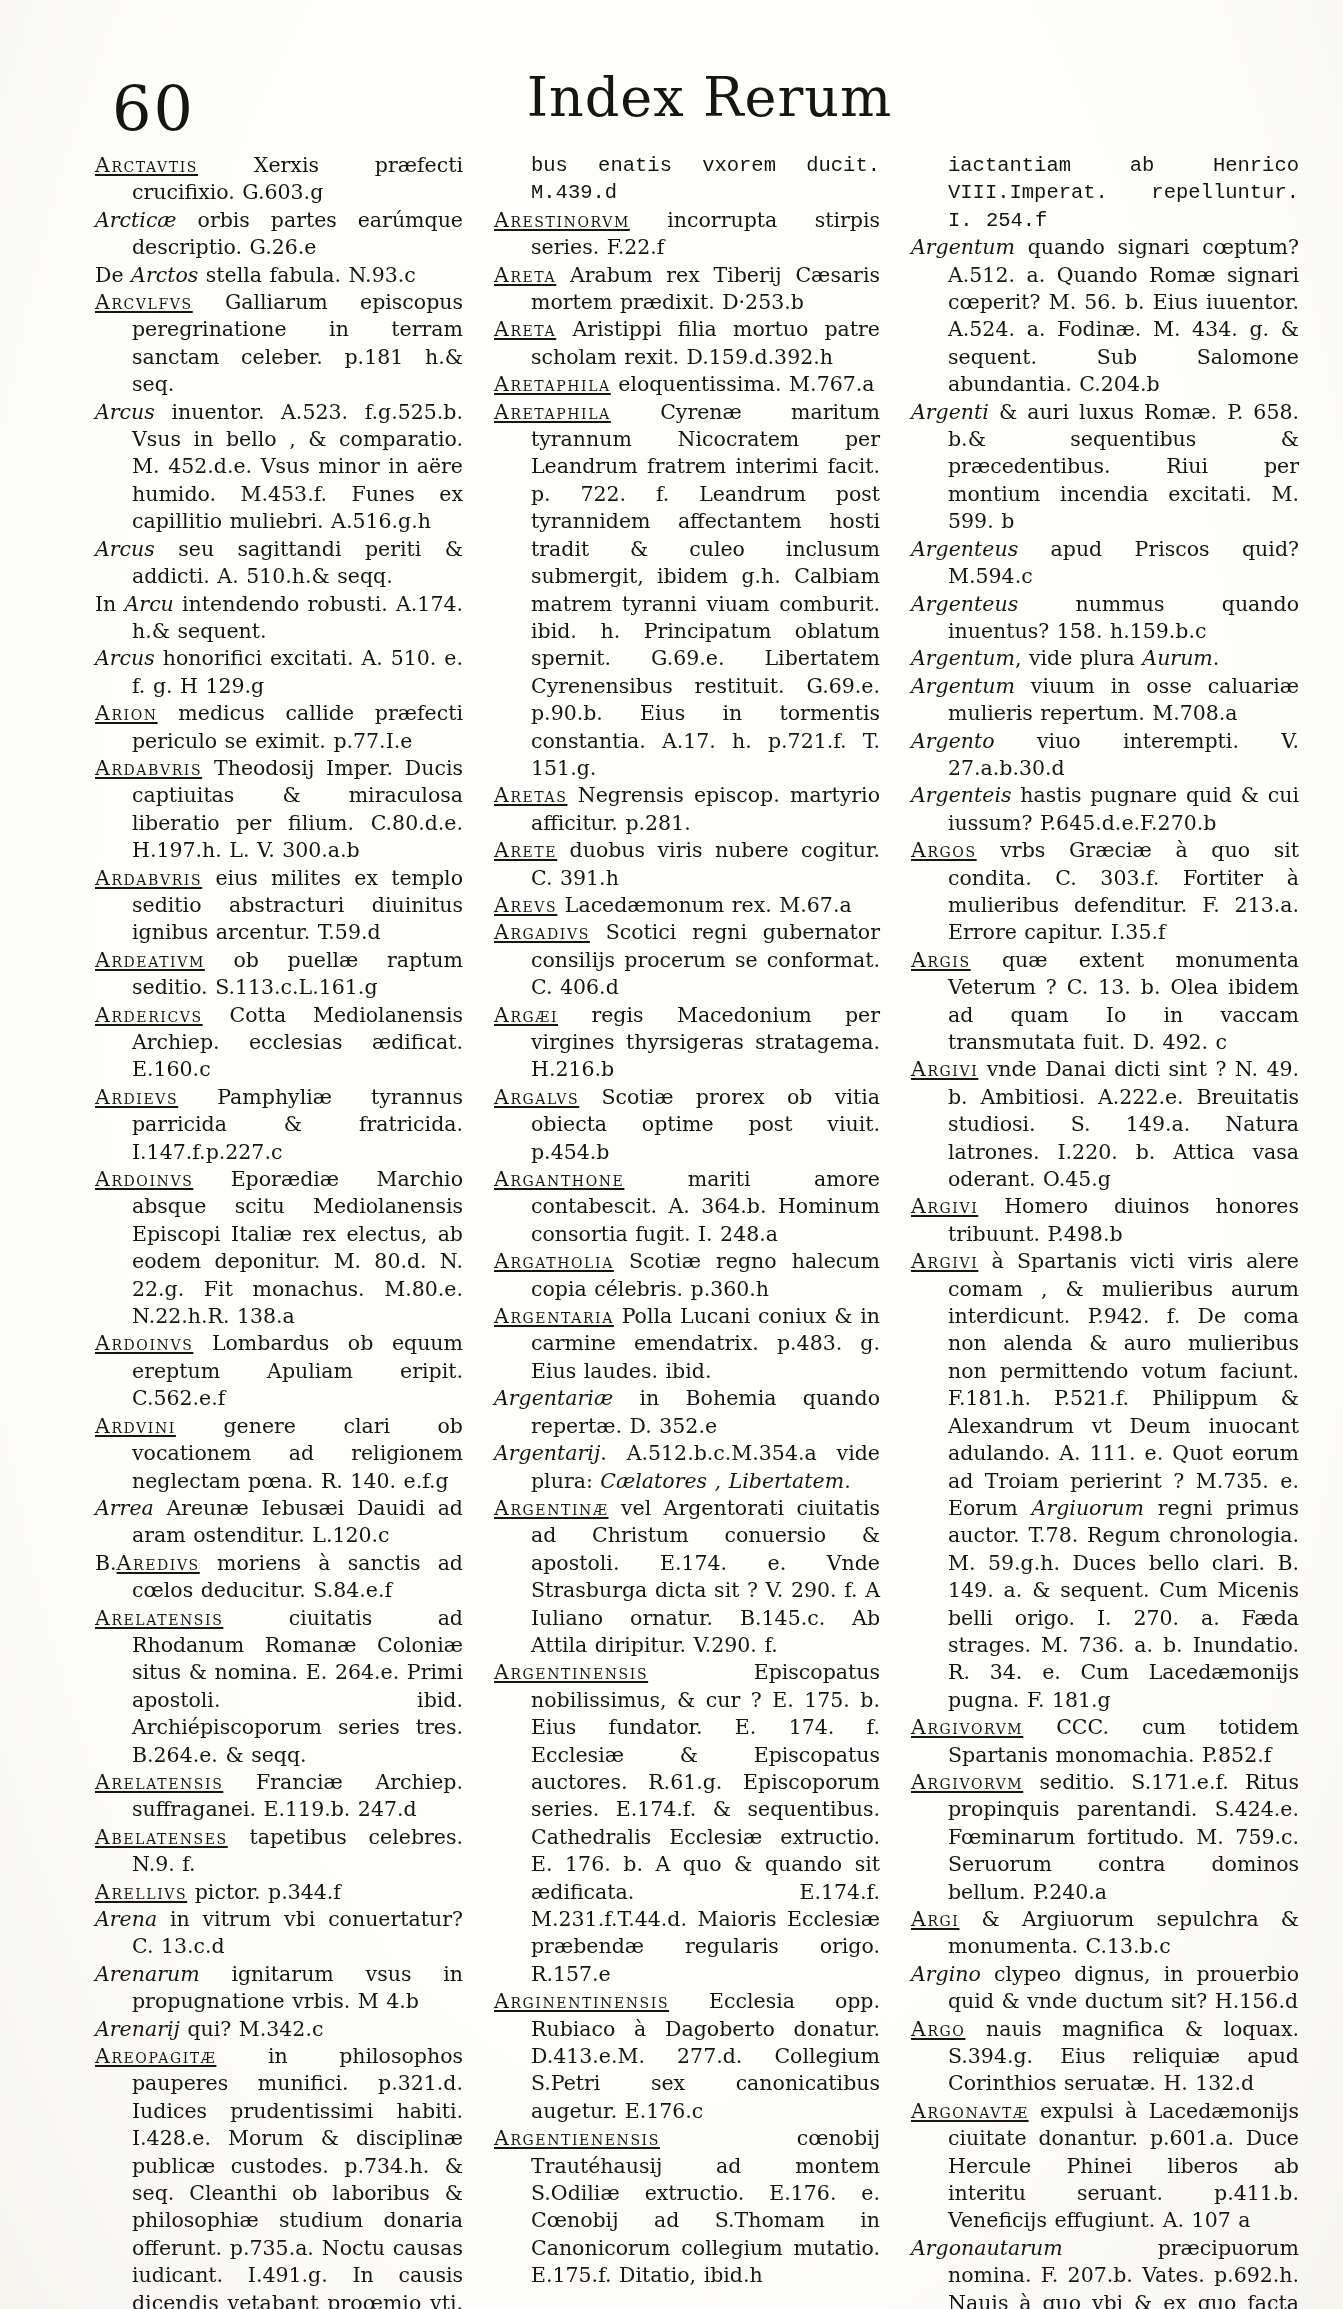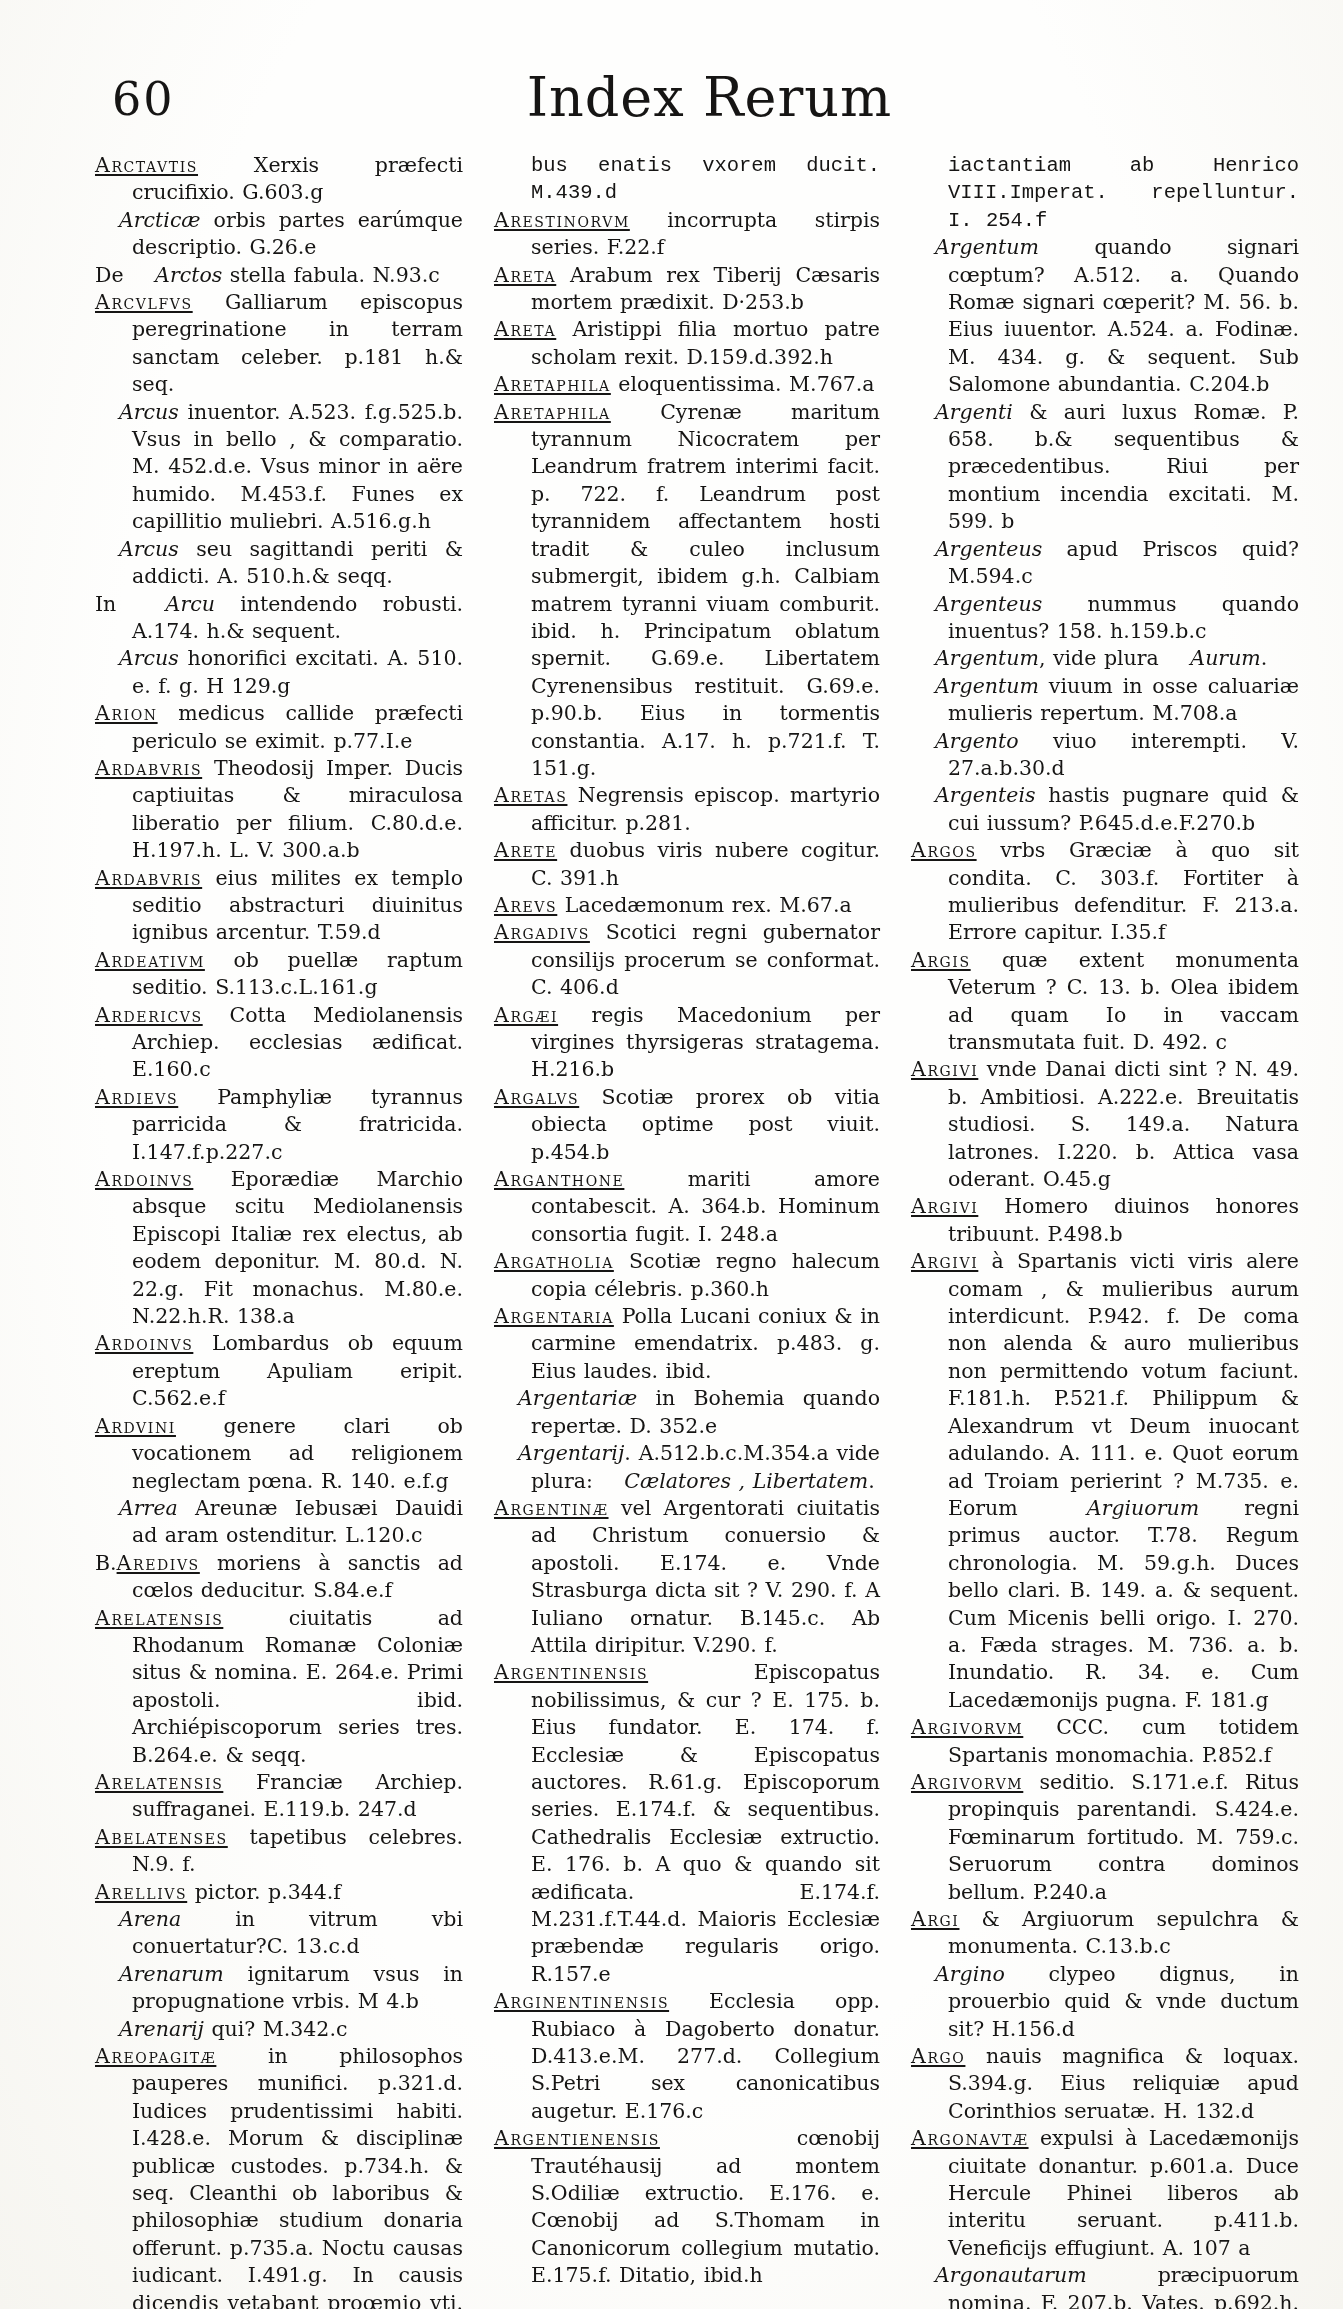--- a/index.html
+++ b/index.html
@@ -8,21 +8,21 @@
     width:1343px; height:2309px;
     margin:0 auto;
     background:#fdfdfb;
     background-image: radial-gradient(ellipse at 50% 40%, #fefefd 60%, #f6f5f0 100%);
     color:#161514;
     font-family:"DejaVu Serif", "Liberation Serif", serif;
     overflow:hidden;
   }
   .page-number {
     position:absolute; left:112px; top:72px;
-    font-size:46px; letter-spacing:2px;
+    font-size:62px; letter-spacing:2px;
   }
   .page-title {
     position:absolute; left:0; right:0; top:66px;
     text-align:center;
     transform:translateX(38px);
     font-size:54px;
     letter-spacing:1px;
   }
   .columns {
     position:absolute; top:152px; left:95px;
@@ -36,21 +36,21 @@
     margin:0;
     font-size:20.5px;
     line-height:27.4px;
     text-align:justify;
     padding-left:37px;
     text-indent:-37px;
     word-spacing:1px;
   }
   .entry.cont { text-indent:0; padding-left:37px;font-family:Liberation Mono, monospace; }
   .sc { font-variant:small-caps; letter-spacing:1.6px;text-decoration:underline; }
-  .it { font-style:italic;margin-left:24px; }
+  .it { font-style:italic; }
 </style>
 </head>
 <body>
 
 <div class="page">
   <div class="page-number">60</div>
   <div class="page-title">Index Rerum</div>
 
   <div class="columns">
     <div class="col col-1">

